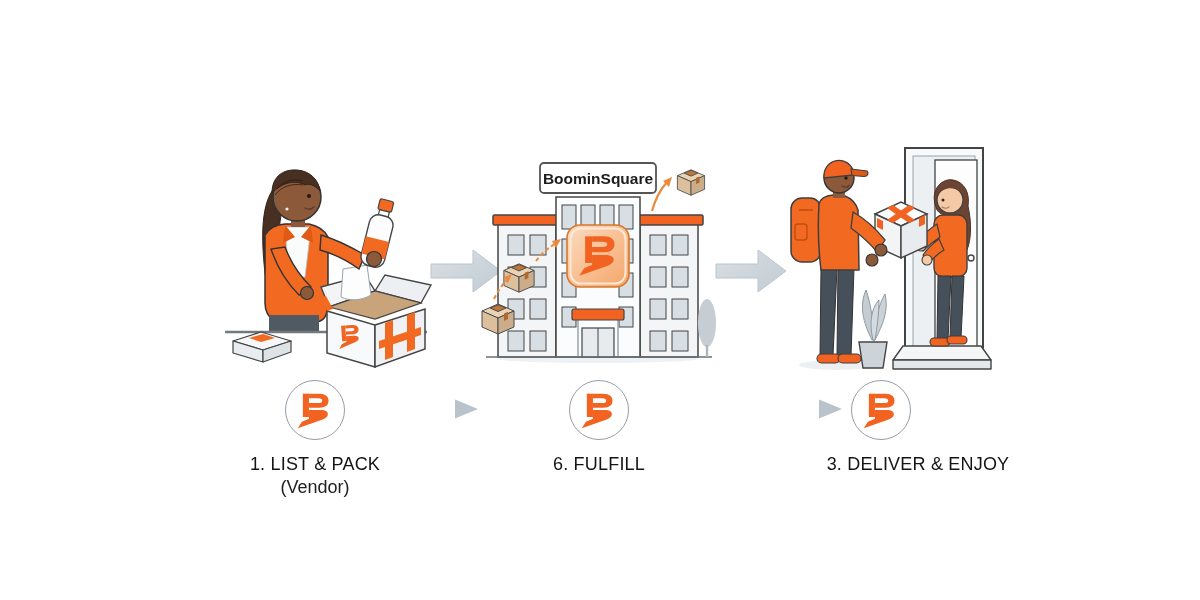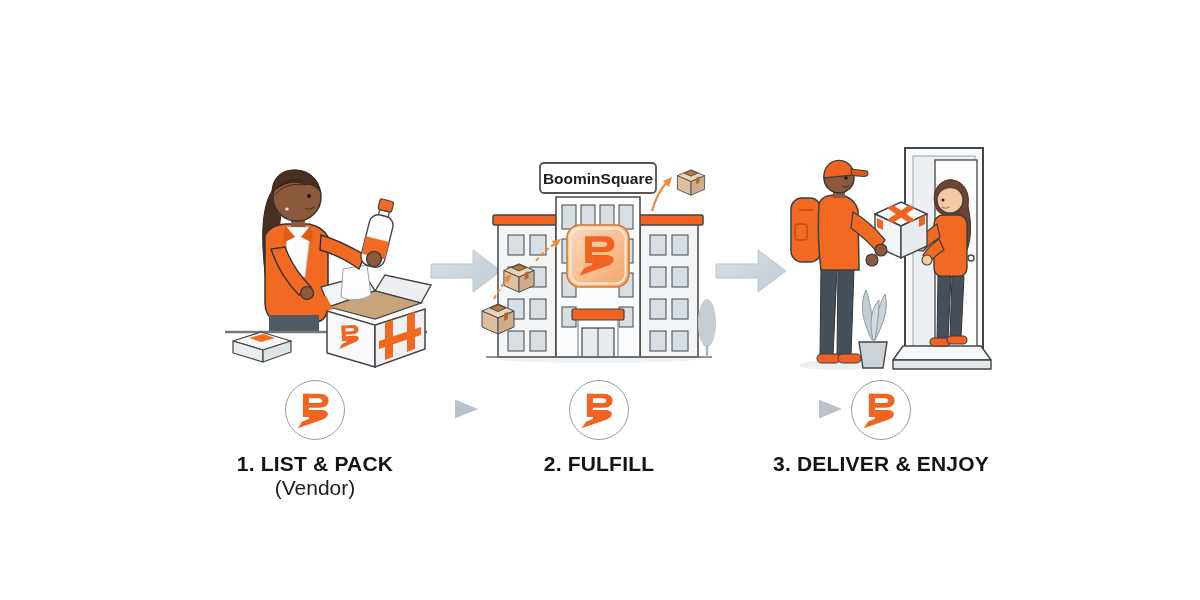--- a/index.html
+++ b/index.html
@@ -8,22 +8,22 @@
   .abs{position:absolute;}
   svg{display:block;}
   .scene{position:absolute;}
   .logo-circle{
     position:absolute;width:60px;height:60px;border-radius:50%;
     background:#fff;border:1.6px solid #959ea6;
     display:flex;align-items:center;justify-content:center;
     box-sizing:border-box;
   }
   .step-text{position:absolute;width:280px;text-align:center;color:#141414;}
-  .step-label{font-size:21px;font-weight:bold;letter-spacing:.2px;line-height:24px;}
-  .step-sublabel{font-size:21px;font-weight:400;color:#1d1d1d;line-height:23px;}
+  .step-label{font-size:18px;font-weight:normal;letter-spacing:.2px;line-height:24px;}
+  .step-sublabel{font-size:18px;font-weight:400;color:#1d1d1d;line-height:23px;}
   .hiddendefs{position:absolute;width:0;height:0;overflow:hidden;}
 </style>
 </head>
 <body>
 
 <svg class="hiddendefs" aria-hidden="true">
   <defs>
     <linearGradient id="badgeGrad" x1="0" y1="0" x2="1" y2="1">
       <stop offset="0" stop-color="#FBDCC0"></stop>
         <stop offset="1" stop-color="#F5A569"></stop>
@@ -325,19 +325,19 @@
   <svg class="abs" style="left:648px;top:397px" width="196" height="24" viewBox="0 0 196 24">
     <line x1="4" y1="12" x2="174" y2="12" stroke="url(#connGrad)" stroke-width="7" stroke-linecap="round"></line>
     <polygon points="171,2.5 194,12 171,21.5" fill="#B9C3CC"></polygon>
   </svg>
 
   <div class="step-text" style="left:175px;top:452px">
     <div class="step-label">1. LIST &amp; PACK</div>
     <div class="step-sublabel">(Vendor)</div>
   </div>
   <div class="step-text" style="left:459px;top:452px">
-    <div class="step-label">2. FULFILL</div>
-  </div>
-  <div class="step-text" style="left:741px;top:452px">
+    <div class="step-label">6. FULFILL</div>
+  </div>
+  <div class="step-text" style="left:778px;top:452px">
     <div class="step-label">3. DELIVER &amp; ENJOY</div>
   </div>
 
 </div>
 
 </body></html>

